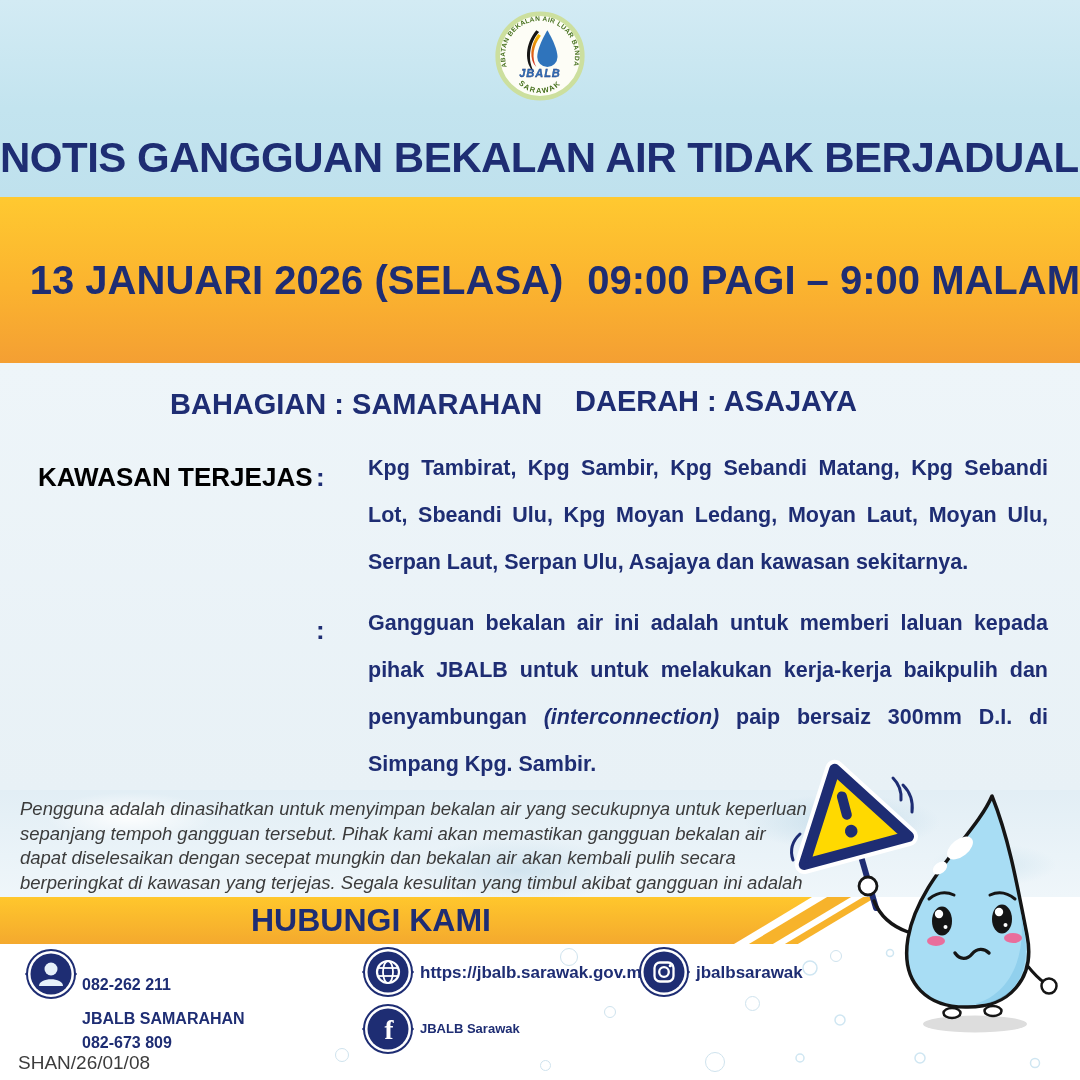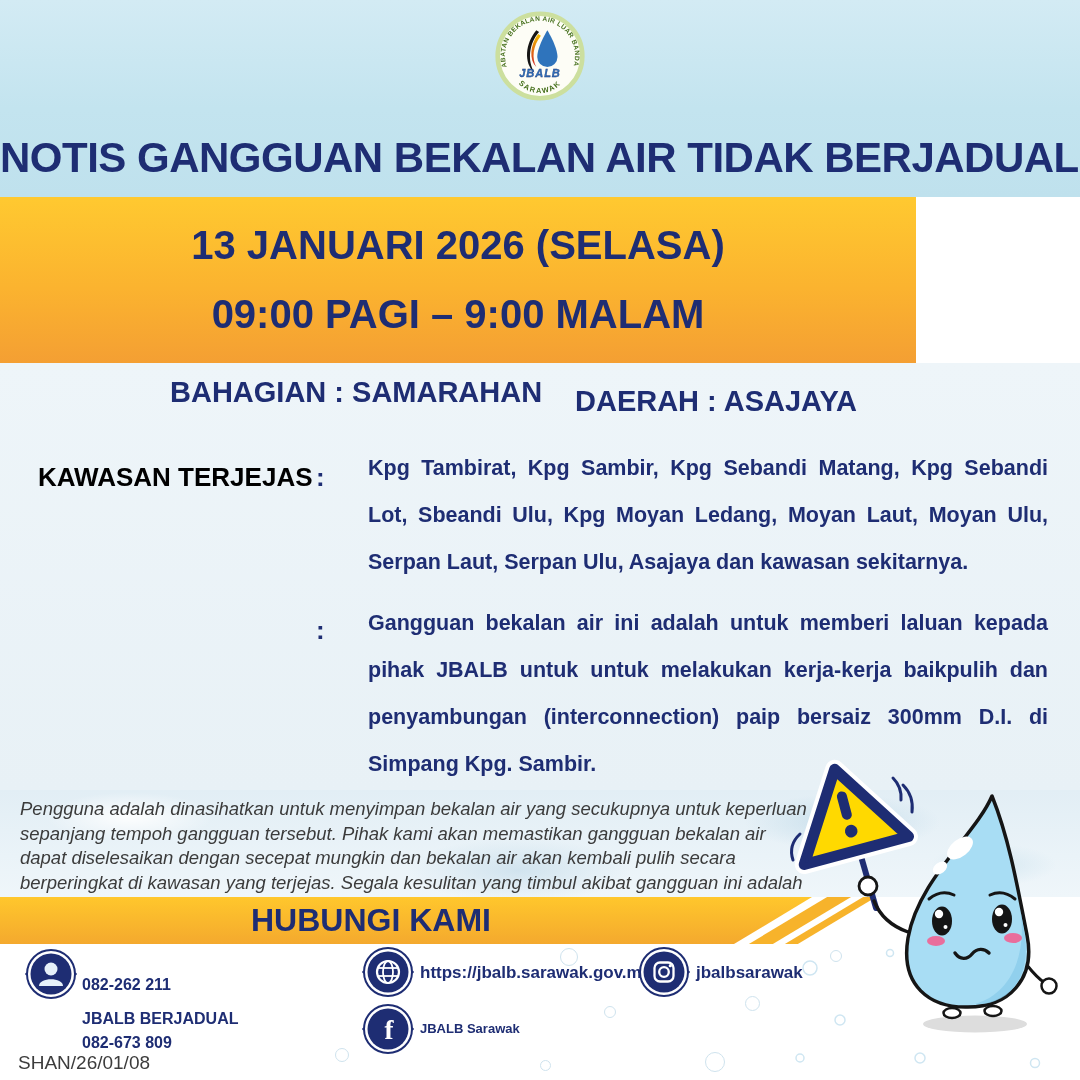--- a/index.html
+++ b/index.html
@@ -13,39 +13,39 @@
     background:linear-gradient(180deg,#d3ebf4 0%,#c3e4ef 55%,#bfe1ed 100%);
   }
   .logo{position:absolute;left:494px;top:10px;width:92px;height:92px;}
   .title{
     position:absolute;left:0;top:126px;width:1080px;height:64px;
     text-align:left;font-weight:bold;font-size:42px;letter-spacing:-0.5px;
     color:#1e2d73;line-height:64px;white-space:nowrap;
   }
   
   .band{
-    position:absolute;left:0;top:197px;width:916px;height:166px;
+    position:absolute;left:0;top:197px;width:1080px;height:166px;
     background:linear-gradient(180deg,#ffc930 0%,#fbb32f 55%,#f49f33 100%);
-    display:flex;flex-direction:column;align-items:center;justify-content:center;gap:24px;
+    display:flex;align-items:center;justify-content:flex-end;gap:24px;
   }
   .band .line{font-weight:bold;font-size:40px;color:#1e2d73;letter-spacing:0;}
   
   .content{
     position:absolute;left:0;top:363px;width:1080px;height:427px;
     background:linear-gradient(180deg,#eef5f9 0%,#e8f1f6 100%);
   }
-  .region-bahagian{position:absolute;left:170px;top:376px;font-weight:bold;font-size:29px;color:#1e2d73;}
+  .region-bahagian{position:absolute;left:170px;top:388px;font-weight:bold;font-size:29px;color:#1e2d73;}
   .region-daerah{position:absolute;left:575px;top:385px;font-weight:bold;font-size:29px;color:#1e2d73;}
   .detail-label{position:absolute;left:38px;font-weight:bold;font-size:26px;color:#000000;}
   .detail-colon{position:absolute;left:316px;font-weight:bold;font-size:26px;color:#1e2d73;}
   .detail-text{
     position:absolute;left:368px;width:680px;font-weight:bold;font-size:21.5px;
     color:#1e2d73;line-height:47px;text-align:justify;z-index:2;
   }
-  .detail-text .it{}
+  .detail-text .it{font-style:italic;}
   
   .splash{
     position:absolute;left:0;top:790px;width:1080px;height:107px;
     background:
       radial-gradient(120px 35px at 12% 25%, rgba(255,255,255,.95), rgba(255,255,255,0) 70%),
       radial-gradient(160px 45px at 48% 75%, rgba(187,214,230,.55), rgba(187,214,230,0) 70%),
       radial-gradient(140px 40px at 78% 30%, rgba(176,208,226,.55), rgba(176,208,226,0) 70%),
       radial-gradient(90px 30px at 92% 70%, rgba(210,230,240,.8), rgba(210,230,240,0) 70%),
       linear-gradient(180deg,#e2eef5 0%,#eff6fa 100%);
   }
@@ -141,21 +141,21 @@
 
   <svg class="cicon" style="left:25px;top:948px;" viewBox="0 0 52 52">
     <circle cx="26" cy="26" r="24" fill="#ffffff" stroke="#1e2d73" stroke-width="2"></circle>
     <circle cx="26" cy="26" r="20.5" fill="#1e2d73"></circle>
     <circle cx="1.5" cy="26" r="1.3" fill="#1e2d73"></circle>
       <circle cx="50.5" cy="26" r="1.3" fill="#1e2d73"></circle>
     <circle cx="26" cy="21" r="6.5" fill="#e6f0f9"></circle>
     <path d="M14,38 C14,29 38,29 38,38 Z" fill="#e6f0f9"></path>
   </svg>
   <div class="ftext" style="left:82px;top:974px;">082-262 211</div>
-  <div class="ftext" style="left:82px;top:1008px;">JBALB BERJADUAL</div>
+  <div class="ftext" style="left:82px;top:1008px;">JBALB SAMARAHAN</div>
   <div class="ftext" style="left:82px;top:1032px;">082-673 809</div>
 
   <svg class="cicon" style="left:362px;top:946px;" viewBox="0 0 52 52">
     <circle cx="26" cy="26" r="24" fill="#ffffff" stroke="#1e2d73" stroke-width="2"></circle>
     <circle cx="26" cy="26" r="20.5" fill="#1e2d73"></circle>
     <circle cx="1.5" cy="26" r="1.3" fill="#1e2d73"></circle>
       <circle cx="50.5" cy="26" r="1.3" fill="#1e2d73"></circle>
     <circle cx="26" cy="26" r="11" fill="none" stroke="#ffffff" stroke-width="2.2"></circle>
     <ellipse cx="26" cy="26" rx="5" ry="11" fill="none" stroke="#ffffff" stroke-width="1.8"></ellipse>
     <line x1="15.5" y1="22" x2="36.5" y2="22" stroke="#ffffff" stroke-width="1.8"></line>

